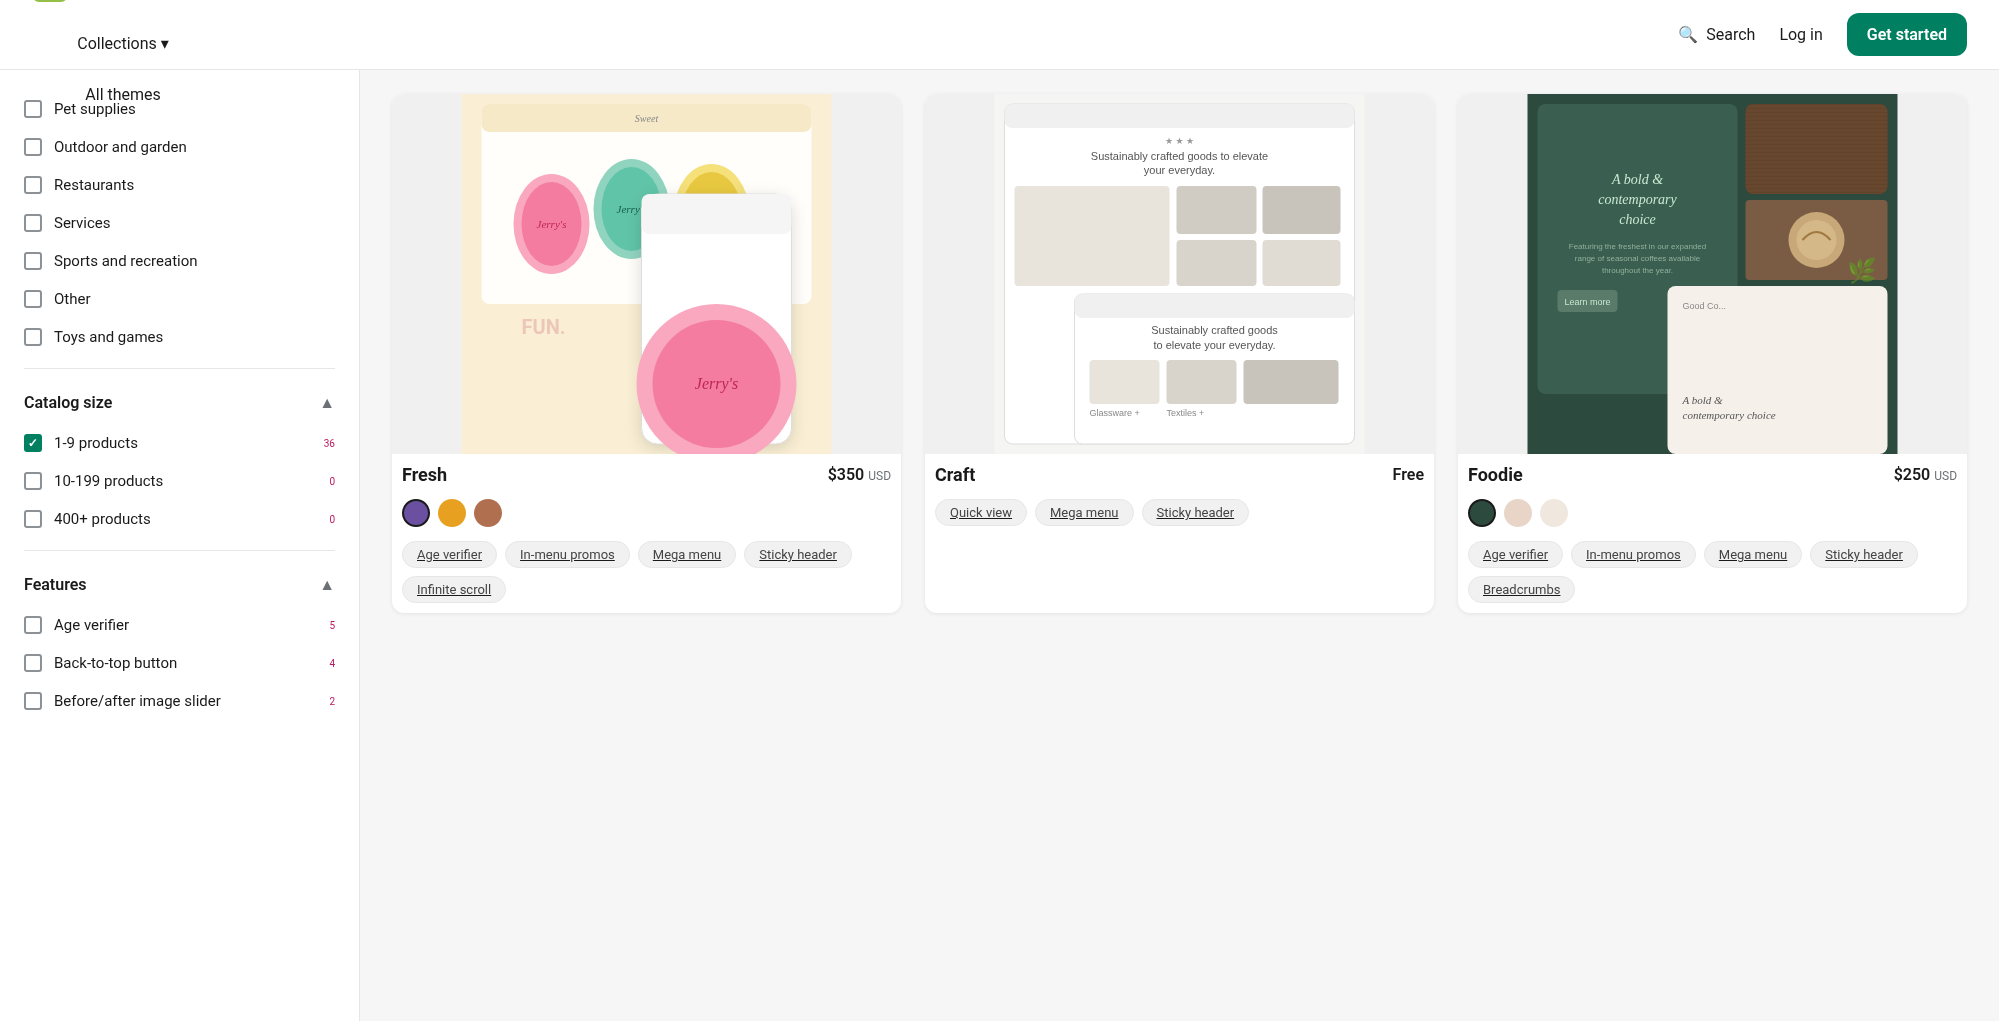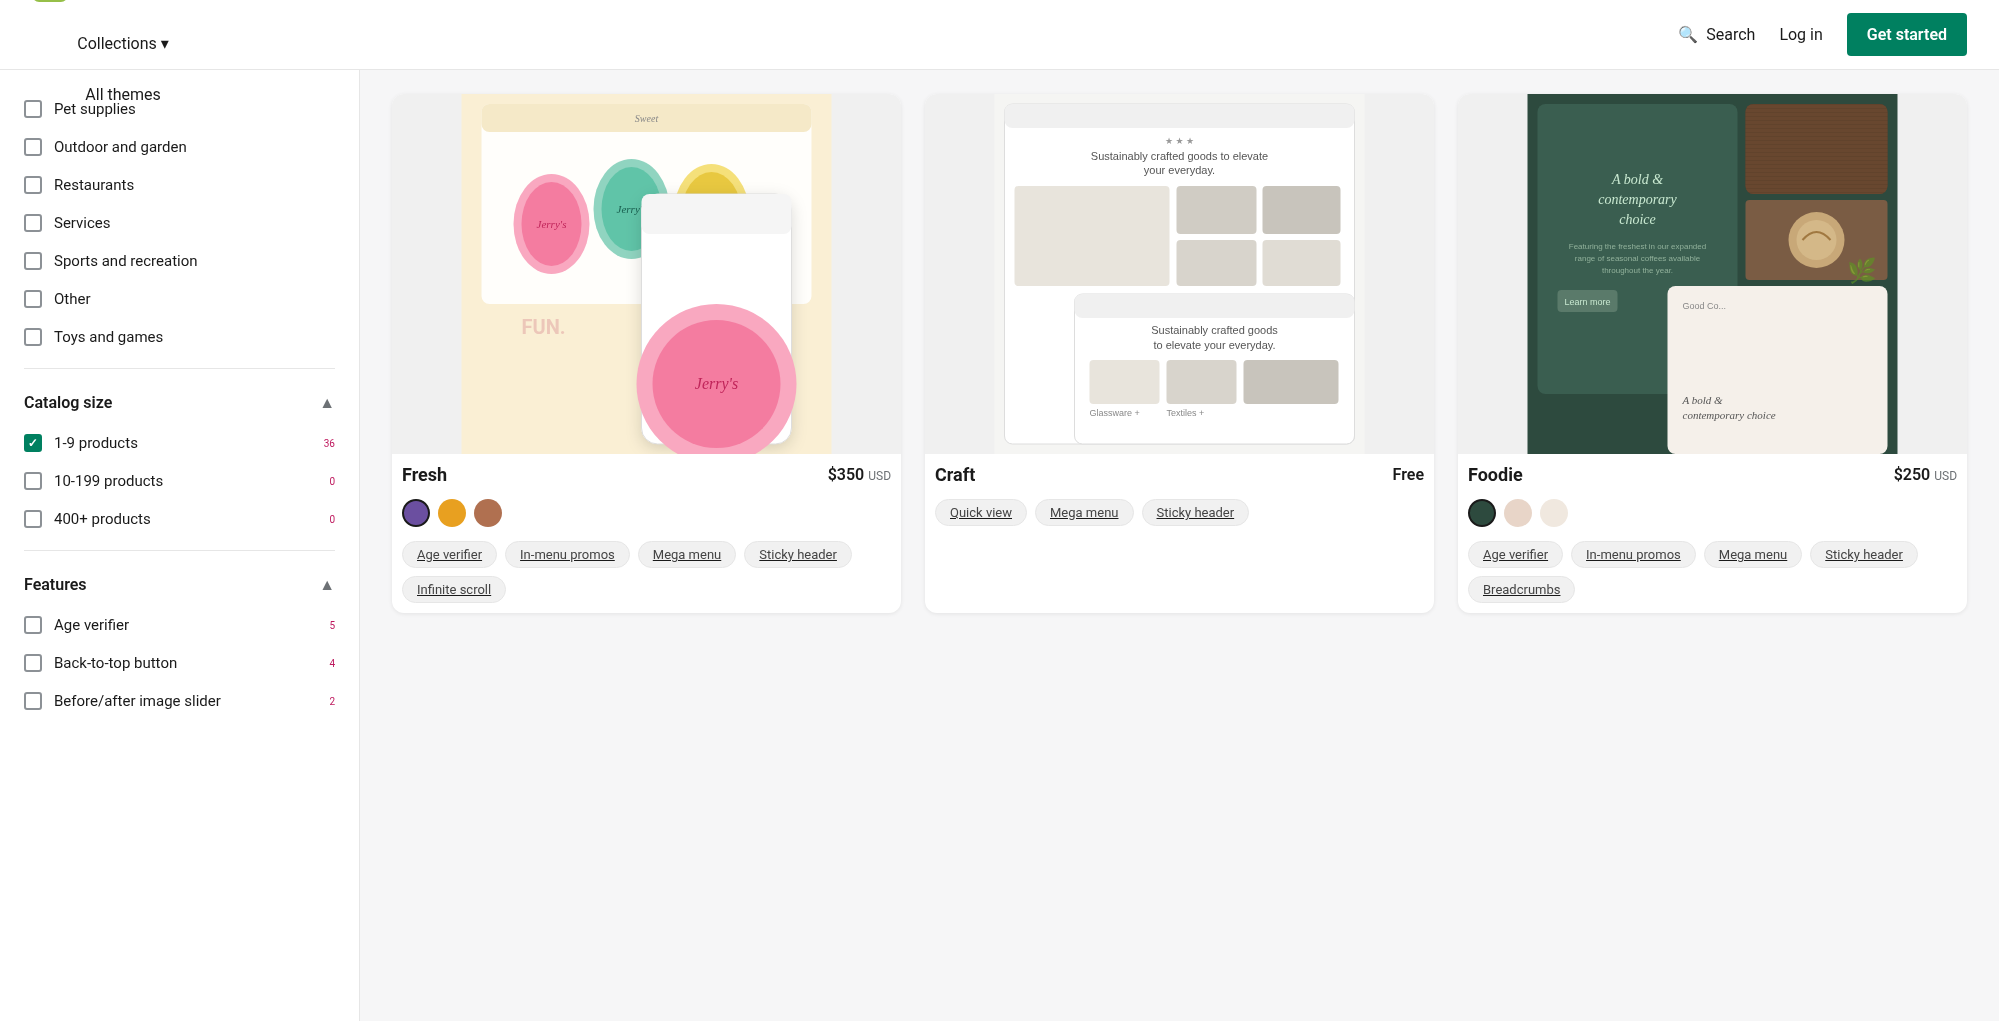--- a/index.html
+++ b/index.html
@@ -24,21 +24,21 @@
     .header-right { display: flex; align-items: center; gap: 24px; }
     .search-btn {
       display: flex; align-items: center; gap: 8px; background: none; border: none;
       font-size: 16px; cursor: pointer; color: #1a1a1a; font-family: inherit;
     }
     .login-btn {
       background: none; border: none; font-size: 16px; cursor: pointer;
       color: #1a1a1a; font-family: inherit;
     }
     .get-started-btn {
-      background: #008060; color: #fff; border: none; border-radius: 4px;
+      background: #008060; color: #fff; border: none; border-radius: 12px;
       padding: 12px 20px; font-size: 16px; font-weight: 600; cursor: pointer;
       font-family: inherit;
     }
 
     
     .layout { display: flex; min-height: calc(100vh - 70px); }
 
     
     .sidebar {
       width: 360px; min-width: 360px; background: #fff; padding: 20px 24px;

